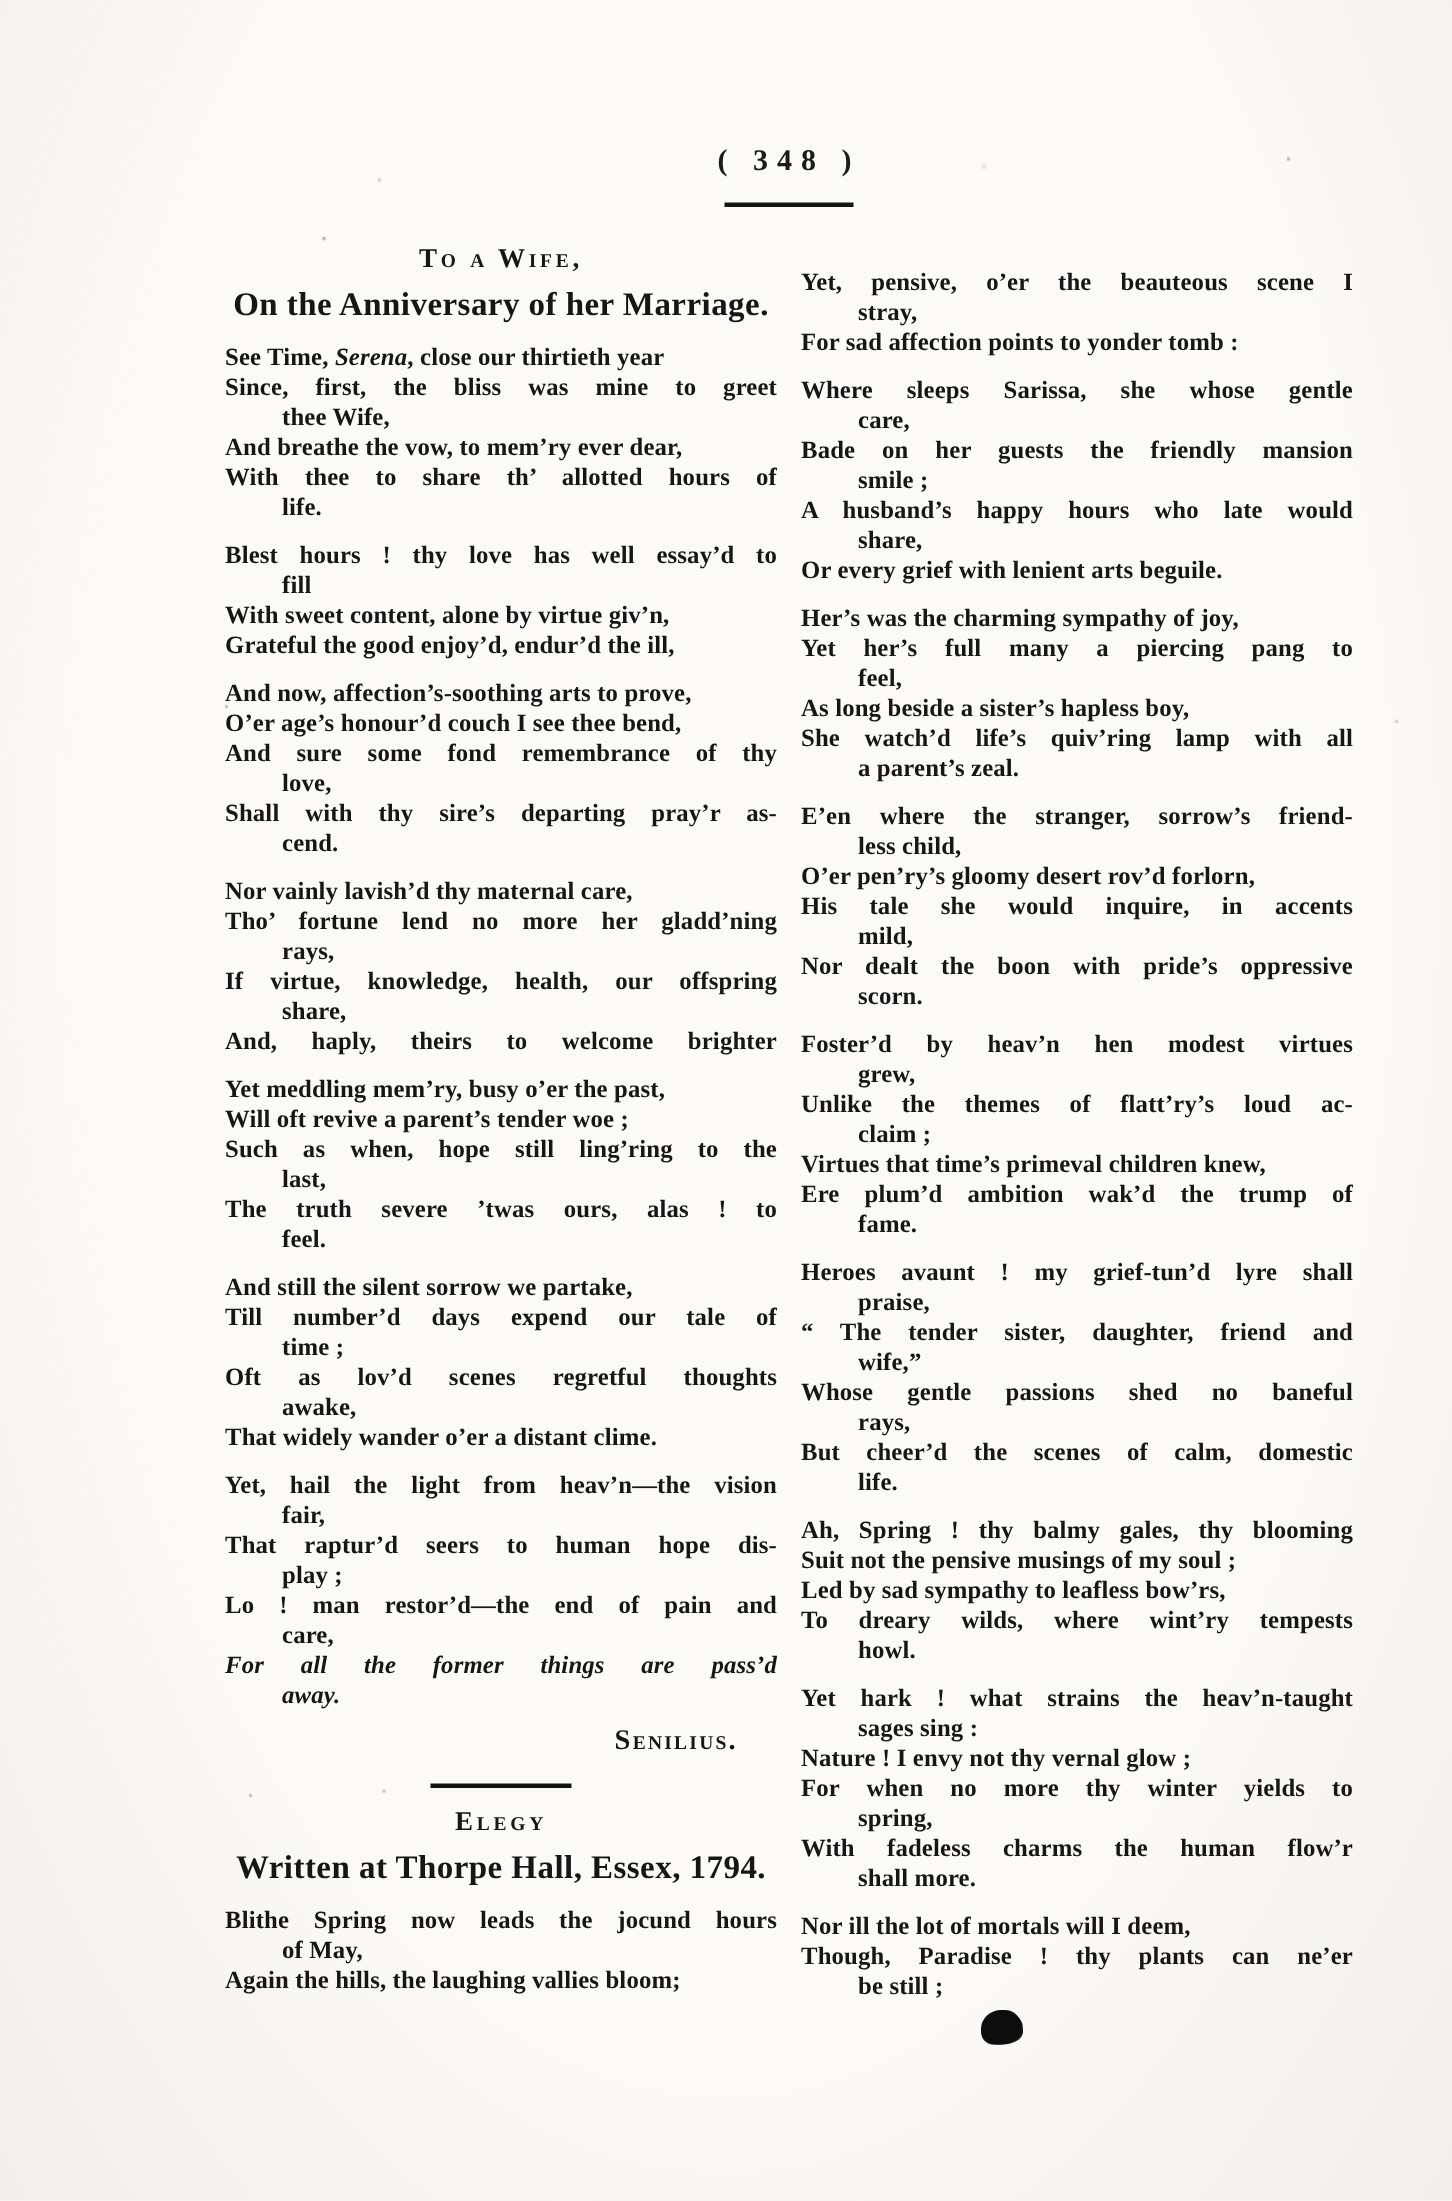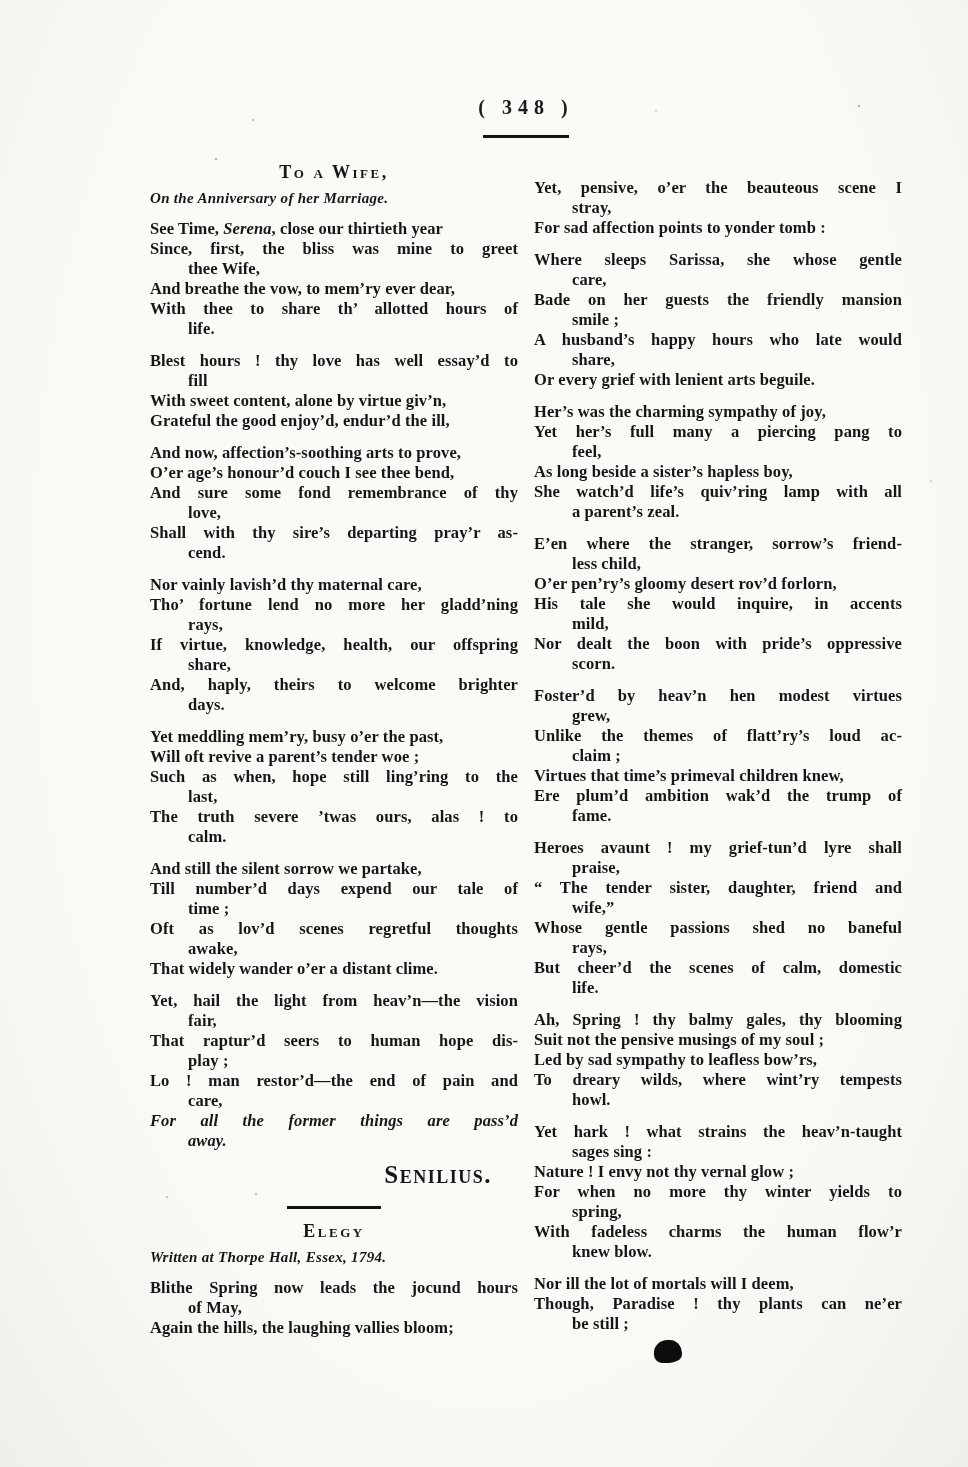--- a/index.html
+++ b/index.html
@@ -45,23 +45,23 @@
   .heading {
     text-align:center;
     font-variant:small-caps;
     font-weight:bold;
     font-size:18px;
     letter-spacing:2.5px;
     margin:0 0 7px 0;
     font-family:Liberation Serif, serif;
   }
   .subtitle {
-    font-style:italic;
-    font-weight:bold;
-    font-size:15px;
+    text-align:center;
+    font-weight:bold;
+    font-size:22px;
     margin:0 0 4px 0;
     letter-spacing:0.3px;
   }
   .stanza { margin-top:12px; }
   .col > .stanza:first-child { margin-top:16px; }
   .line {
     font-size:16.5px;
     font-weight:bold;
     line-height:20px;
     letter-spacing:0.1px;
@@ -69,21 +69,21 @@
   }
   .line.ind { padding-left:38px; }
   .line.just { text-align:justify; text-align-last:justify; }
   .line.ital { font-style:italic; }
   .line .em { font-style:italic; }
   .signature {
     text-align:right;
     padding-right:26px;
     font-variant:small-caps;
     font-weight:bold;
-    font-size:25px;
+    font-size:19px;
     letter-spacing:1.5px;
     margin-top:10px;
   }
   .section-rule {
     width:94px; height:3px;
     background:#131313;
     margin:17px auto 12px auto;
   }
   .ink-blot {
     width:27px; height:23px;
@@ -138,29 +138,28 @@
           <div class="line just"><span>Shall with thy sire’s departing pray’r as-</span></div>
           <div class="line ind"><span>cend.</span></div>
         </div>
         <div class="stanza">
           <div class="line"><span>Nor vainly lavish’d thy maternal care,</span></div>
           <div class="line just"><span>Tho’ fortune lend no more her gladd’ning</span></div>
           <div class="line ind"><span>rays,</span></div>
           <div class="line just"><span>If virtue, knowledge, health, our offspring</span></div>
           <div class="line ind"><span>share,</span></div>
           <div class="line just"><span>And, haply, theirs to welcome brighter</span></div>
-          <div class="line ind"><span>days.</span></div>
         </div>
         <div class="stanza">
           <div class="line"><span>Yet meddling mem’ry, busy o’er the past,</span></div>
           <div class="line"><span>Will oft revive a parent’s tender woe ;</span></div>
           <div class="line just"><span>Such as when, hope still ling’ring to the</span></div>
           <div class="line ind"><span>last,</span></div>
           <div class="line just"><span>The truth severe ’twas ours, alas ! to</span></div>
-          <div class="line ind"><span>calm.</span></div>
+          <div class="line ind"><span>feel.</span></div>
         </div>
         <div class="stanza">
           <div class="line"><span>And still the silent sorrow we partake,</span></div>
           <div class="line just"><span>Till number’d days expend our tale of</span></div>
           <div class="line ind"><span>time ;</span></div>
           <div class="line just"><span>Oft as lov’d scenes regretful thoughts</span></div>
           <div class="line ind"><span>awake,</span></div>
           <div class="line"><span>That widely wander o’er a distant clime.</span></div>
         </div>
         <div class="stanza">
@@ -241,21 +240,21 @@
           <div class="line just"><span>To dreary wilds, where wint’ry tempests</span></div>
           <div class="line ind"><span>howl.</span></div>
         </div>
         <div class="stanza">
           <div class="line just"><span>Yet hark ! what strains the heav’n-taught</span></div>
           <div class="line ind"><span>sages sing :</span></div>
           <div class="line"><span>Nature ! I envy not thy vernal glow ;</span></div>
           <div class="line just"><span>For when no more thy winter yields to</span></div>
           <div class="line ind"><span>spring,</span></div>
           <div class="line just"><span>With fadeless charms the human flow’r</span></div>
-          <div class="line ind"><span>knew blow.</span></div>
+          <div class="line ind"><span>shall more.</span></div>
         </div>
         <div class="stanza">
           <div class="line"><span>Nor ill the lot of mortals will I deem,</span></div>
           <div class="line just"><span>Though, Paradise ! thy plants can ne’er</span></div>
           <div class="line ind"><span>be still ;</span></div>
         </div>
         <div class="ink-blot"></div>
       </div>
   </div>
   <div class="noise"></div>

